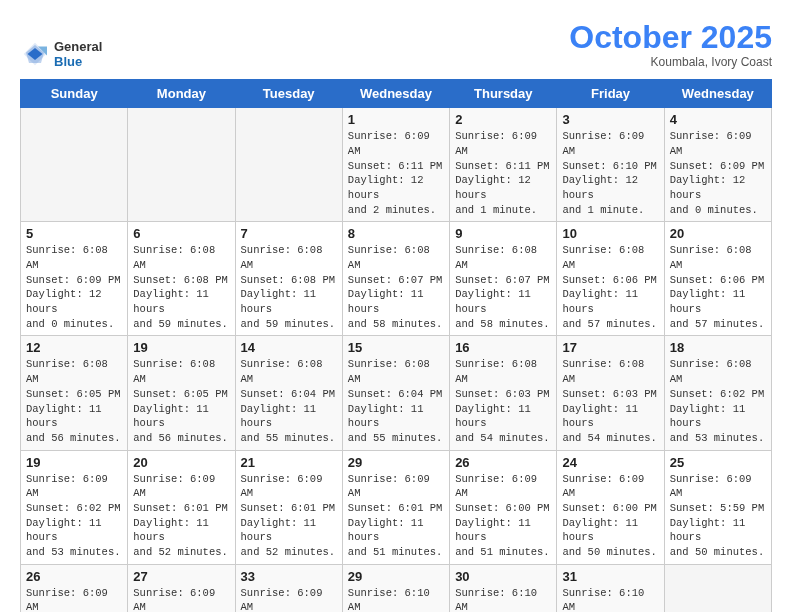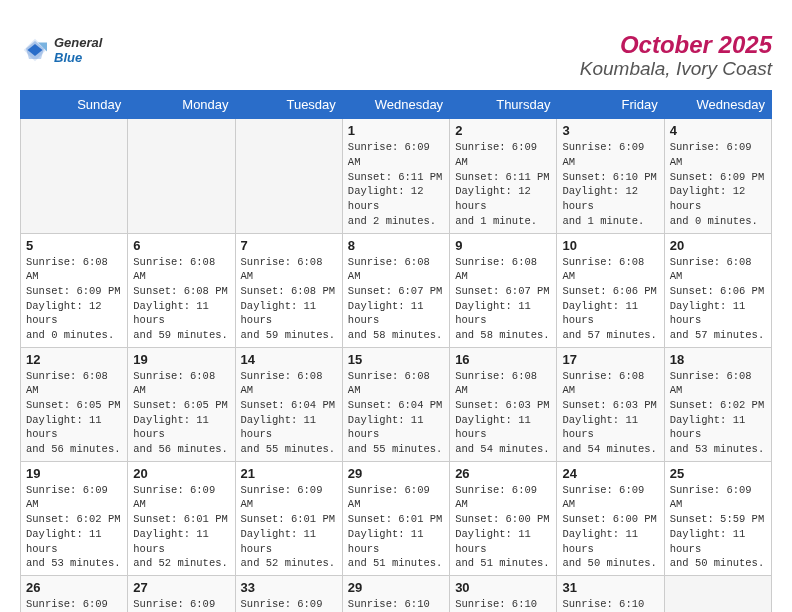--- a/index.html
+++ b/index.html
@@ -6,23 +6,22 @@
     body {
       font-family: Arial, sans-serif;
       background: #fff;
       width: 792px;
       min-height: 612px;
       padding: 20px;
     }
     .header-area {
       display: flex;
       justify-content: space-between;
-      align-items: center;
+      align-items: flex-end;
       margin-bottom: 10px;
-      font-style: italic;
     }
     .logo {
       display: flex;
       align-items: center;
       gap: 4px;
     }
     .logo-text {
       display: flex;
       flex-direction: column;
       font-size: 13px;
@@ -31,42 +30,41 @@
     .logo-text .general { color: #333; }
     .logo-text .blue { color: #1a6cb3; }
     .logo-icon {
       width: 30px;
       height: 30px;
     }
     .title-area {
       text-align: right;
     }
     .month-title {
-      font-size: 24px;
+      font-size: 32px;
       font-weight: bold;
-      color: #be185d;
+      color: #3b82f6;
       line-height: 1.1;
-      margin-top: 12px;
     }
     .location {
-      font-size: 19px;
+      font-size: 12px;
       color: #555;
     }
     .calendar {
       width: 100%;
       border-collapse: collapse;
       border: 1px solid #ccc;
     }
     .calendar th {
       background-color: #2a6dc9;
       color: #fff;
       font-size: 13px;
-      font-weight: normal;
+      font-weight: bold;
       padding: 6px 6px;
-      text-align: right;
+      text-align: center;
       border: 1px solid #2a6dc9;
     }
     .calendar td {
       width: calc(100% / 7);
       vertical-align: top;
       border: 1px solid #ccc;
       padding: 4px 5px;
       font-size: 11px;
       color: #333;
       min-height: 80px;

